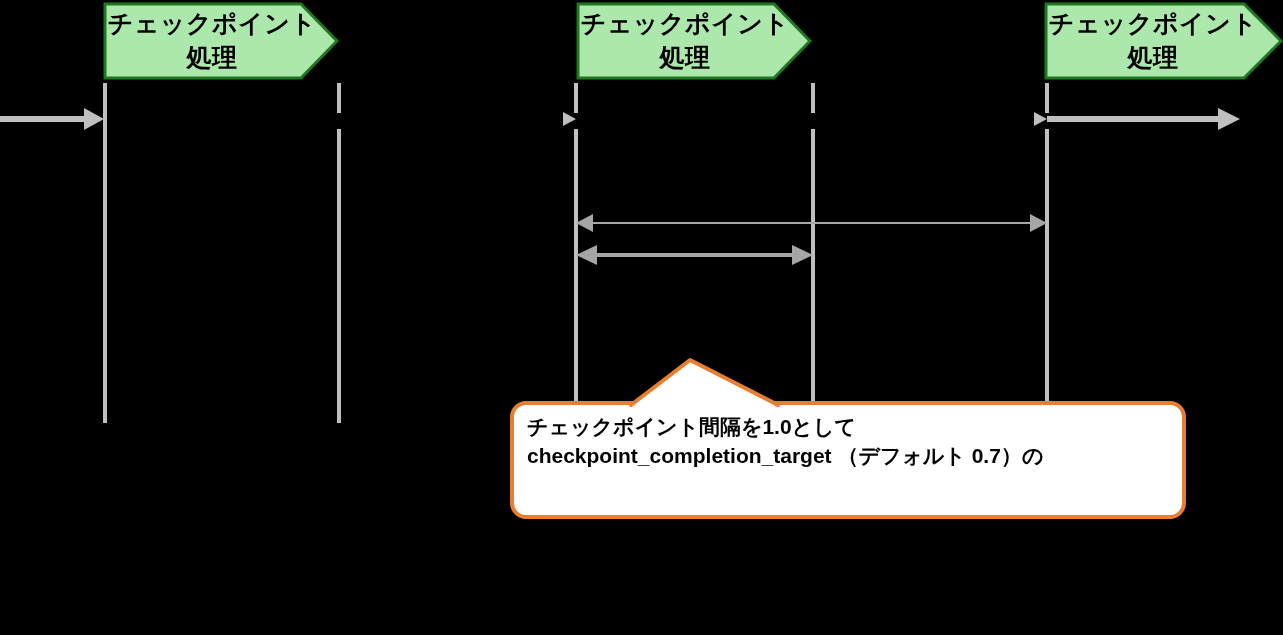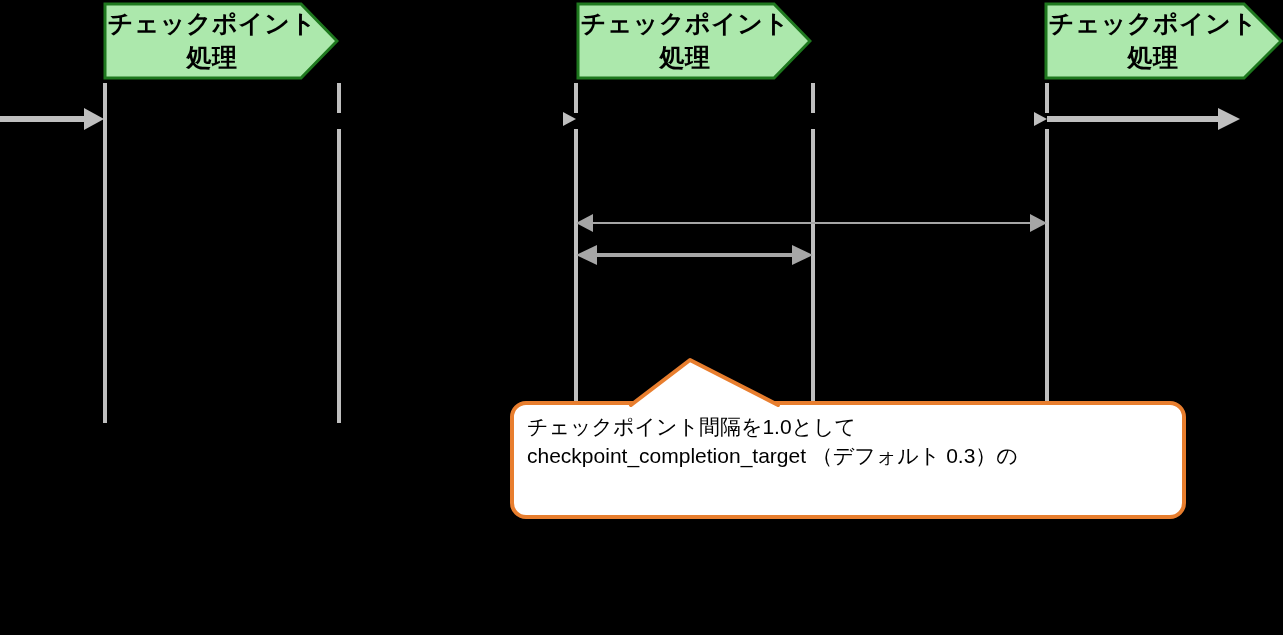--- a/index.html
+++ b/index.html
@@ -82,21 +82,21 @@
     stroke-linejoin: round;
     stroke-linecap: round;
   }
   #callout-text {
     position: absolute;
     left: 22px;
     top: 59px;
     width: 645px;
     color: var(--text, #000);
     font-size: 21px;
-    font-weight: 400;
+    font-weight: 700;
     line-height: 29px;
     white-space: nowrap;
   }
 </style>
 </head>
 <body>
 
 <div id="canvas">
 
   <div class="banner" style="left:103px">
@@ -160,17 +160,17 @@
   </svg>
 
   <div id="callout">
     <svg width="690" height="172">
       <rect class="callout-box" x="7" y="50" width="672" height="114" rx="14" ry="14"></rect>
       <polygon class="callout-pointer-fill" points="126,53 185,7 273,53"></polygon>
       <path class="callout-pointer-edge" d="M126,52 L185,7 L273,52"></path>
     </svg>
     <div id="callout-text">
       <div>チェックポイント間隔を1.0として</div>
-      <div>checkpoint_completion_target （デフォルト 0.3）の</div>
+      <div>checkpoint_completion_target （デフォルト 0.7）の</div>
     </div>
   </div>
 
 </div>
 
 </body></html>

